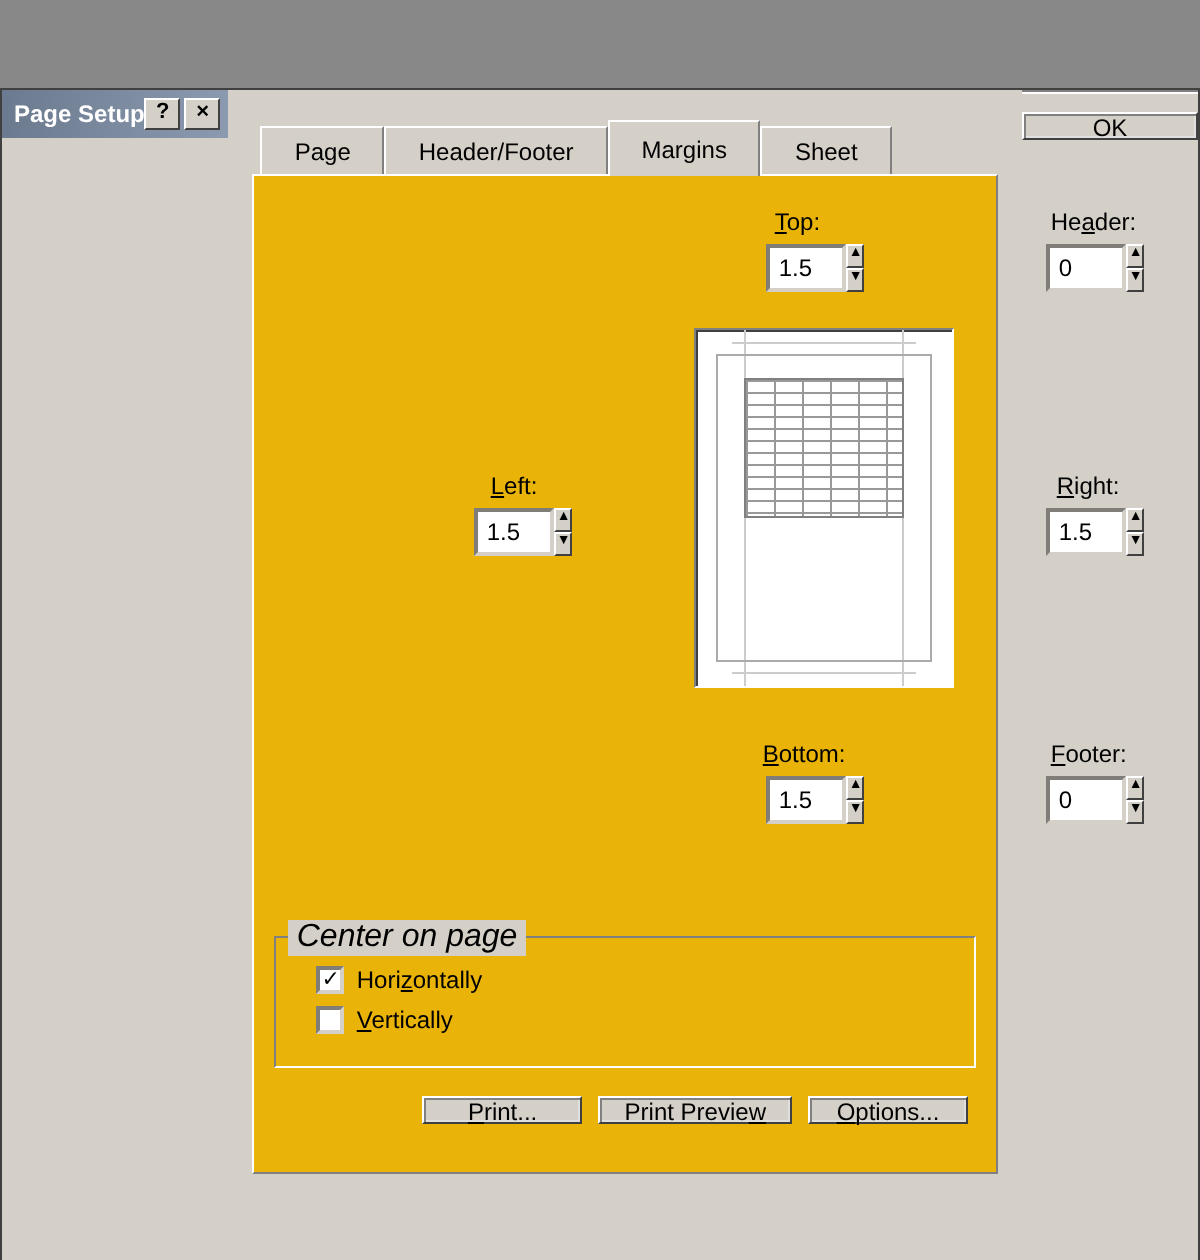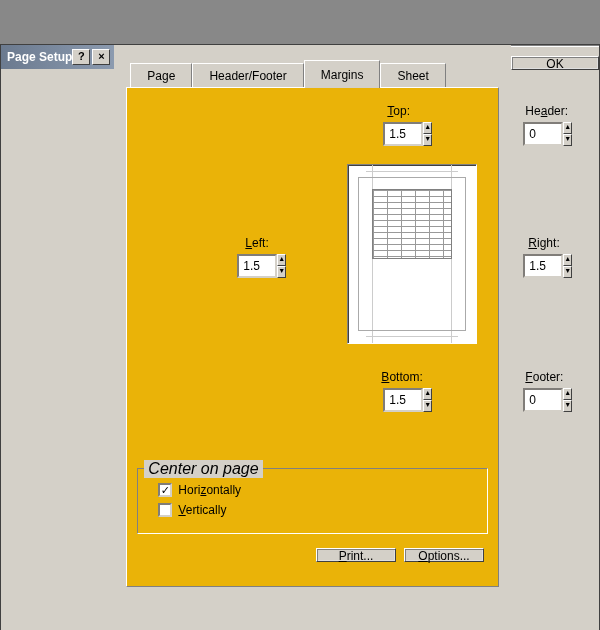--- a/index.html
+++ b/index.html
@@ -334,20 +334,21 @@
           <span>Hori<span class="under">z</span>ontally</span>
         </div>
         <div class="checkrow">
           <span class="checkbox"></span>
           <span><span class="under">V</span>ertically</span>
         </div>
       </div>
 
       <div class="btnrow">
         <button class="btn"><span class="under">P</span>rint...</button>
+        <button class="btn">Print Previe<span class="under">w</span></button>
         <button class="btn"><span class="under">O</span>ptions...</button>
       </div>
 
     </div>
 
   </div>
 
   <div class="bottombar">
     <button class="btn" style="min-width:88px;">OK</button>
   </div>

